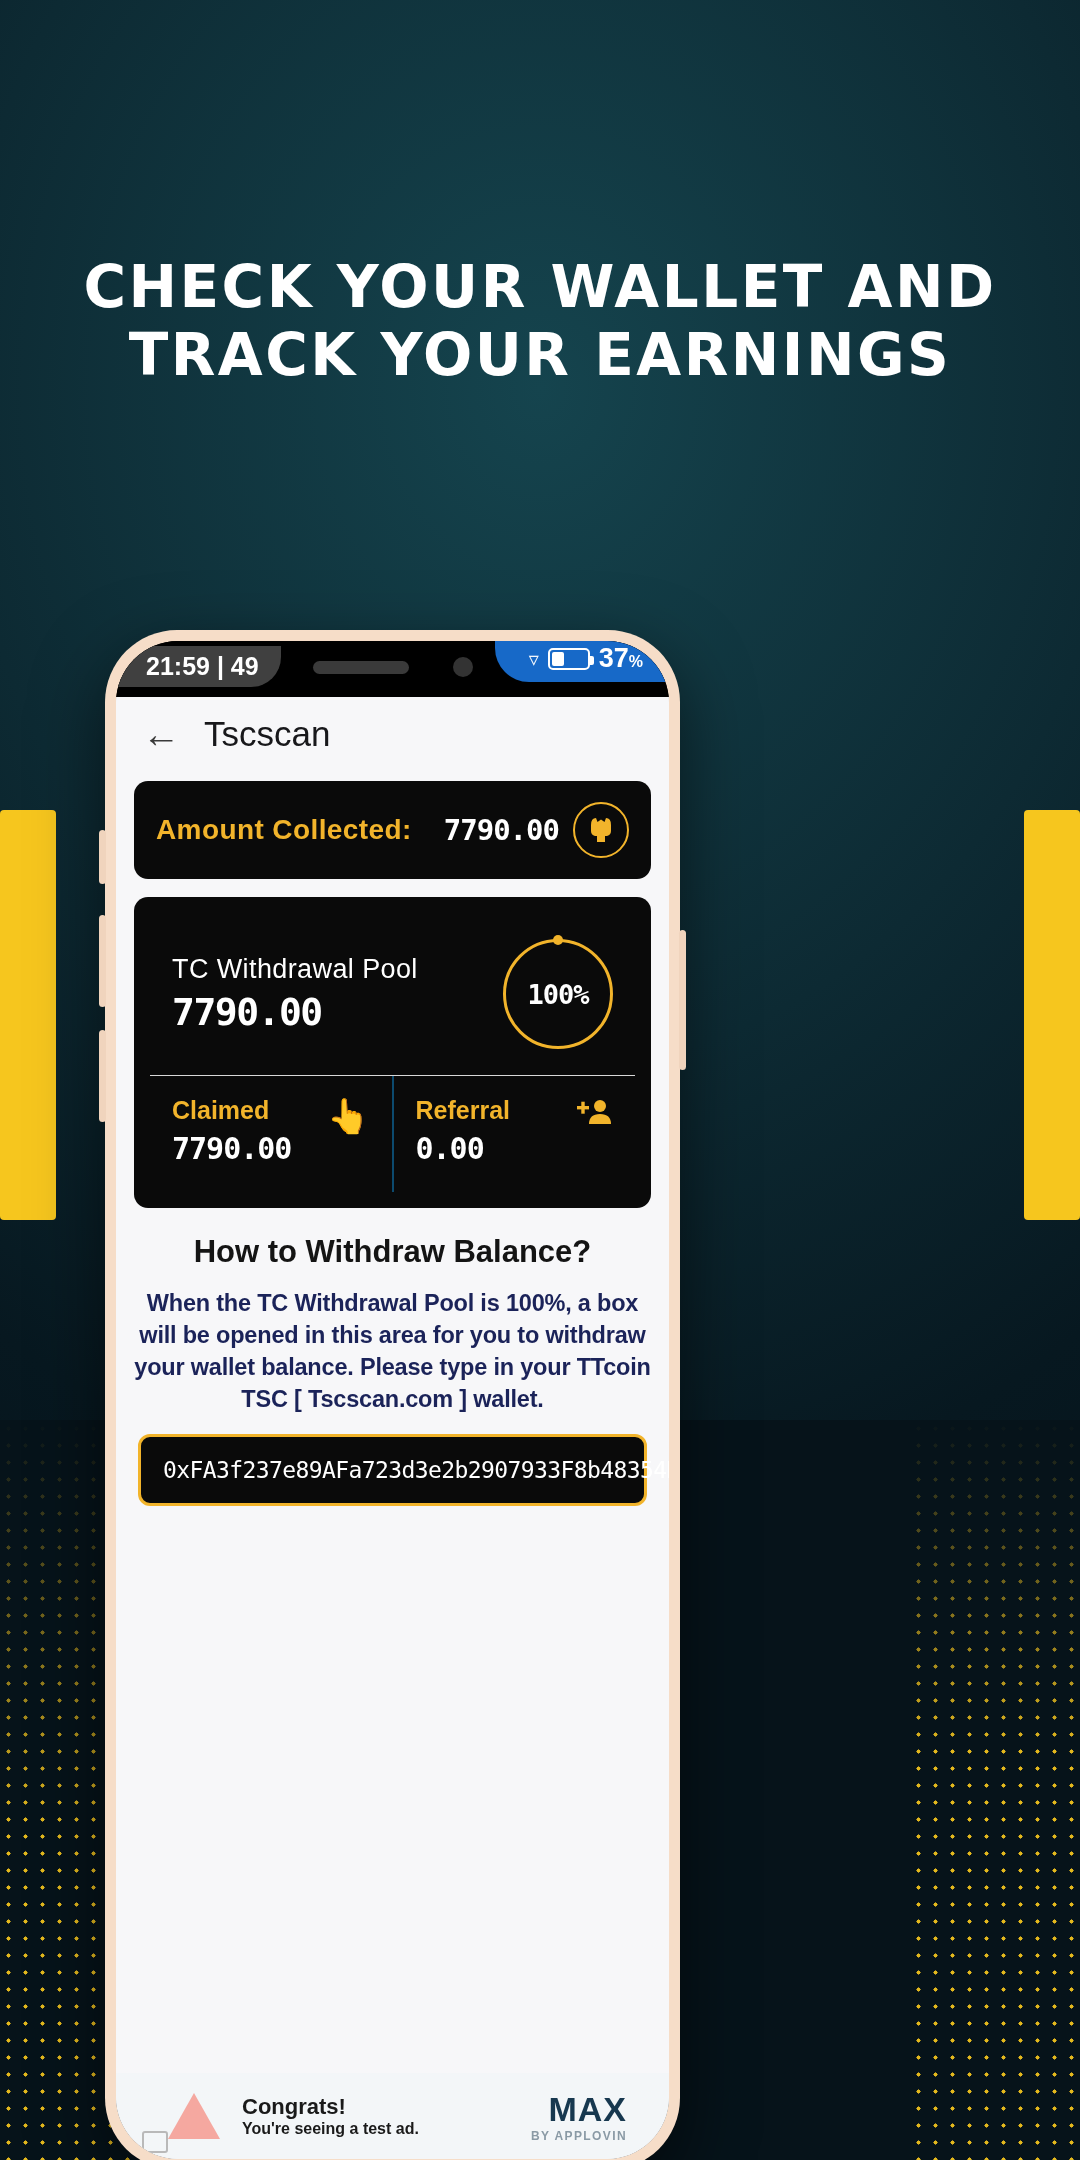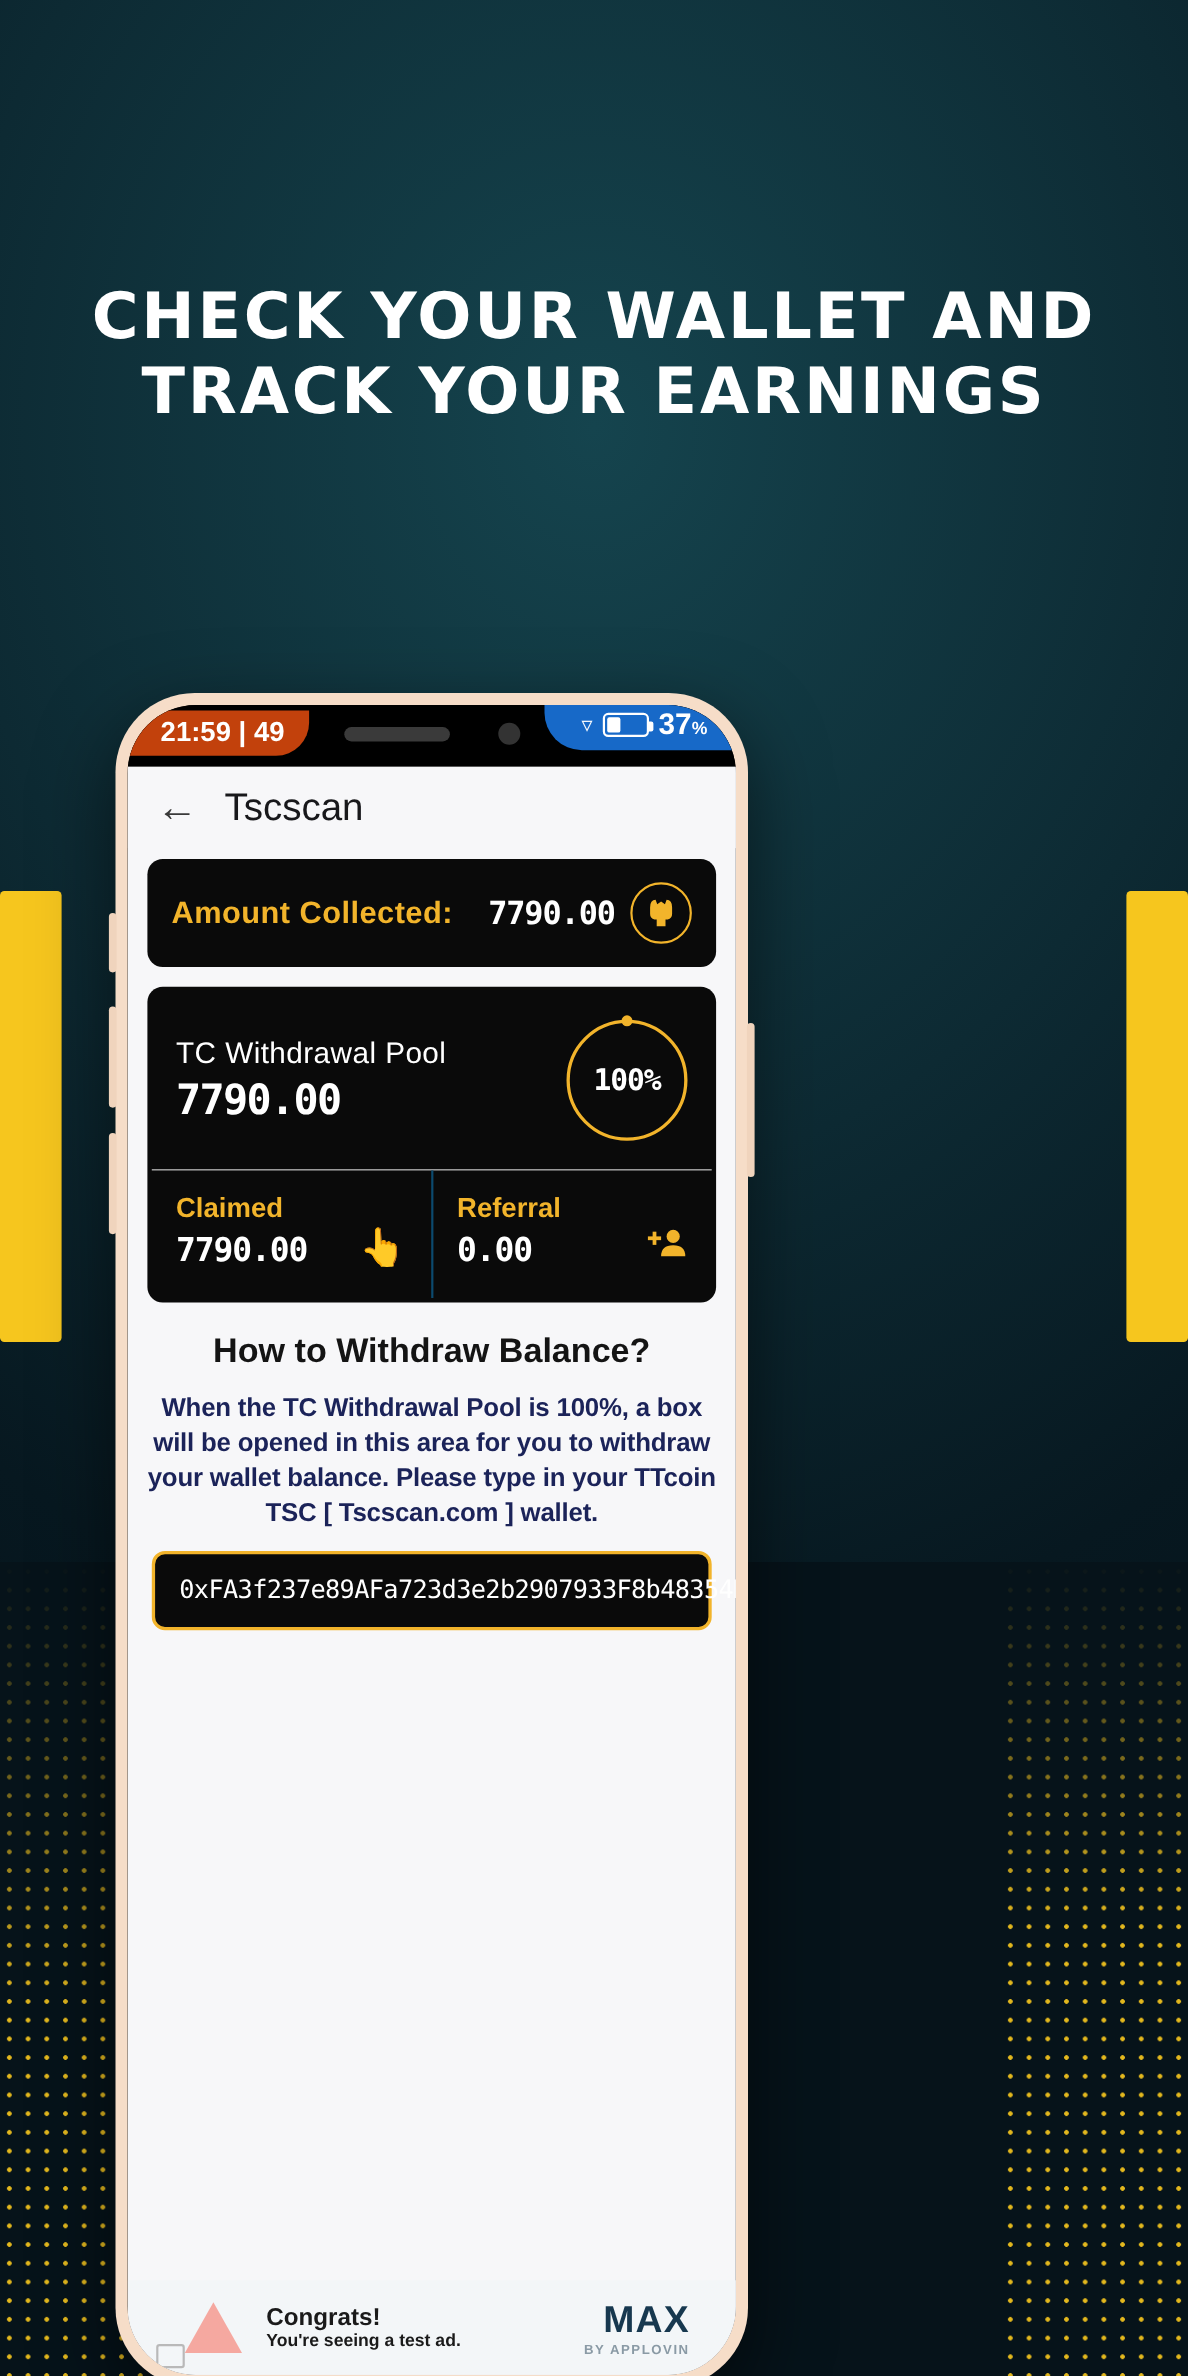--- a/index.html
+++ b/index.html
@@ -71,21 +71,21 @@
   .sb2{ top:285px; height:92px;}
   .sb3{ top:400px; height:92px;}
   .sb-r{ position:absolute; right:-6px; top:300px; width:7px; height:140px; background:#f0d4bd; border-radius:4px;}
 
   
   .statusbar{
     position:relative; height:56px; background:#000;
     display:flex; align-items:center; color:#fff;
   }
   .st-left{
-    background:#c2410c; color:#fff;
+    background:#404040; color:#fff;
     font-size:25px; font-weight:600;
     padding:6px 22px 6px 30px;
     border-radius:0 0 30px 0;
     margin-top:-6px;
   }
   .st-right{
     position:absolute; right:0; top:-6px;
     background:#1769c8;
     border-radius:0 0 0 34px;
     padding:8px 26px 8px 34px;
@@ -118,35 +118,35 @@
 
   .collected{ height:98px; display:flex; align-items:center; padding:0 22px;}
   .collected .lbl{ color:#f2b42b; font-size:28px; font-weight:700; letter-spacing:.4px;}
   .collected .right{ margin-left:auto; display:flex; align-items:center; gap:14px;}
   .collected .val{ color:#fff; font-size:29px; font-weight:700; font-family:"DejaVu Sans Mono", monospace; letter-spacing:-1px;}
   .coin{
     width:56px;height:56px;border-radius:50%;
     border:2.5px solid #f2b42b; display:flex;align-items:center;justify-content:center;
   }
 
-  .pool{ margin-top:18px; padding:4px; }
+  .pool{ margin-top:18px; padding:16px; }
   .pool-top{ display:flex; align-items:center; padding:26px 22px 26px 22px;}
   .pool-top .t{ color:#fff; font-size:27px; letter-spacing:.4px;}
   .pool-top .v{ color:#fff; font-size:38px; font-weight:800; font-family:"DejaVu Sans Mono", monospace; letter-spacing:-1.5px; margin-top:5px;}
   .ring{
     margin-left:auto; width:110px;height:110px;border-radius:50%;
     border:3.5px solid #f2b42b;
     display:flex;align-items:center;justify-content:center;
     position:relative;
   }
   .ring::before{content:"";position:absolute;top:-7px;left:50%;transform:translateX(-50%);width:10px;height:10px;border-radius:50%;background:#f2b42b;}
   .ring span{ color:#fff; font-size:27px;font-weight:800;font-family:"DejaVu Sans Mono", monospace; letter-spacing:-1px;}
 
   .pool-split{ display:flex; border-top:1px solid #d8d8d8; }
-  .pool-cell{ flex:1; padding:20px 22px 26px 22px; display:flex; align-items:flex-end;}
+  .pool-cell{ flex:1; padding:20px 22px 26px 22px; display:flex; align-items:flex-start;}
   .pool-cell + .pool-cell{ border-left:2px solid #0c4a6e;}
   .pool-cell .k{ color:#f2b42b; font-size:25px; font-weight:700;}
   .pool-cell .n{ color:#fff; font-size:30px; font-weight:800; font-family:"DejaVu Sans Mono", monospace; letter-spacing:-1px; margin-top:6px;}
   .pool-cell .ic{ margin-left:auto; font-size:34px; color:#f2b42b;}
 
   .howto{ text-align:center; color:#141414; font-size:31px; font-weight:700; margin-top:26px;}
 
   .btnrow{ display:flex; gap:14px; padding:0 18px; margin-top:18px;}
   .wbtn{
     flex:1; background:#0a0a0a; color:#fff; border-radius:12px;

